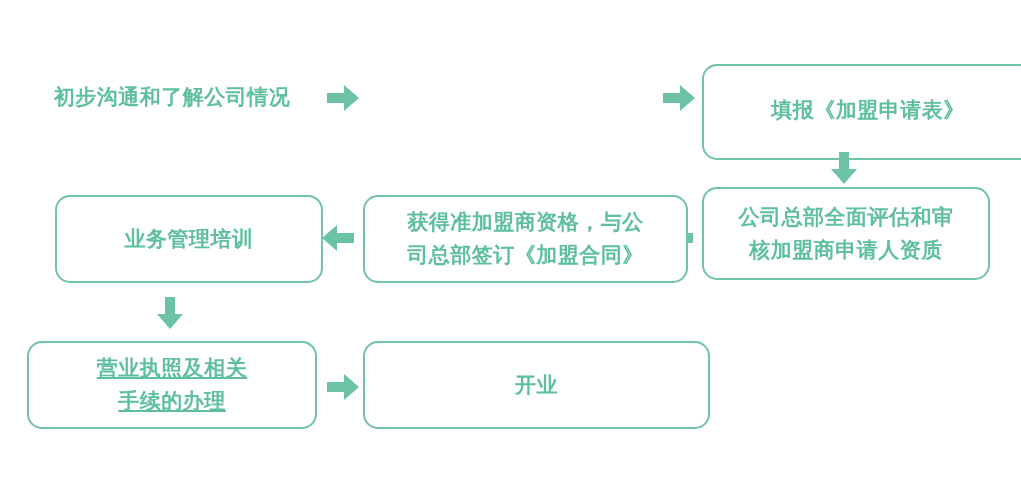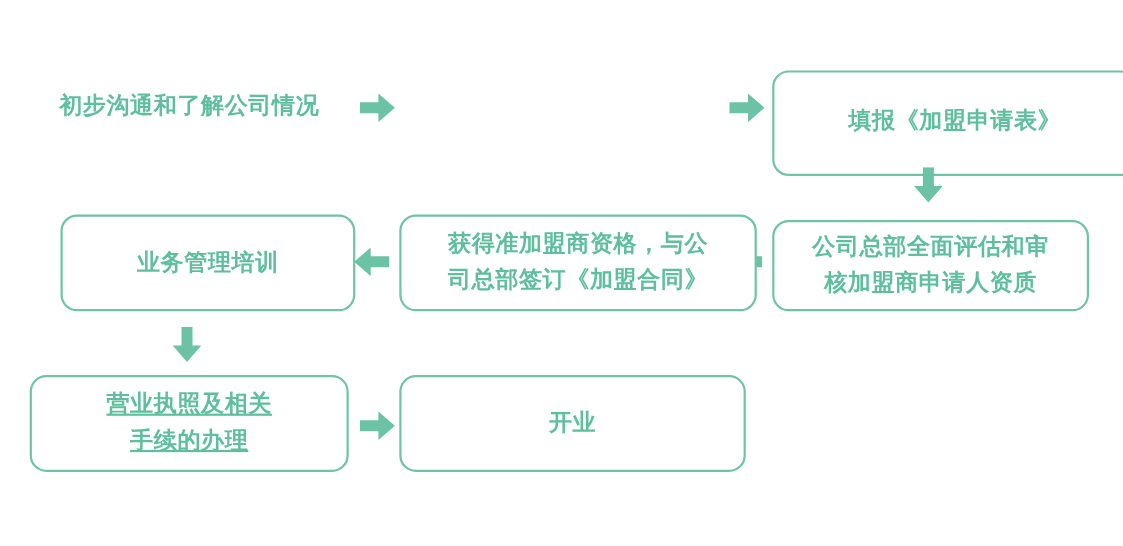--- a/index.html
+++ b/index.html
@@ -43,26 +43,26 @@
   .node.plain {
     border: none;
     background: transparent;
   }
 
   
   .n-initial   { left: 27px;  top: 66px;  width: 290px; height: 62px; }
   .n-request   { left: 363px; top: 49px;  width: 290px; height: 96px; }
   .n-submit    { left: 702px; top: 64px;  width: 332px; height: 96px; font-family: Liberation Mono, monospace; }
 
-  .n-evaluate  { left: 702px; top: 200px; width: 288px; height: 83px; }
-  .n-contract  { left: 363px; top: 195px; width: 325px; height: 88px; }
+  .n-evaluate  { left: 702px; top: 187px; width: 288px; height: 93px; }
+  .n-contract  { left: 363px; top: 195px; width: 325px; height: 88px; font-family: Liberation Serif, serif; }
   .n-training  { left: 27px;  top: 195px; width: 268px; height: 88px; margin-left: 28px; }
 
   .n-license   { left: 27px;  top: 341px; width: 290px; height: 88px; text-decoration: underline; }
-  .n-open      { left: 363px; top: 341px; width: 315px; height: 88px; }
+  .n-open      { left: 363px; top: 341px; width: 347px; height: 88px; }
 
   
   .arrow {
     position: absolute;
     display: block;
   }
   .arrow svg { display: block; }
 
   .a-initial-request  { left: 327px; top: 85px;  }
   .a-request-submit   { left: 663px; top: 85px;  }

